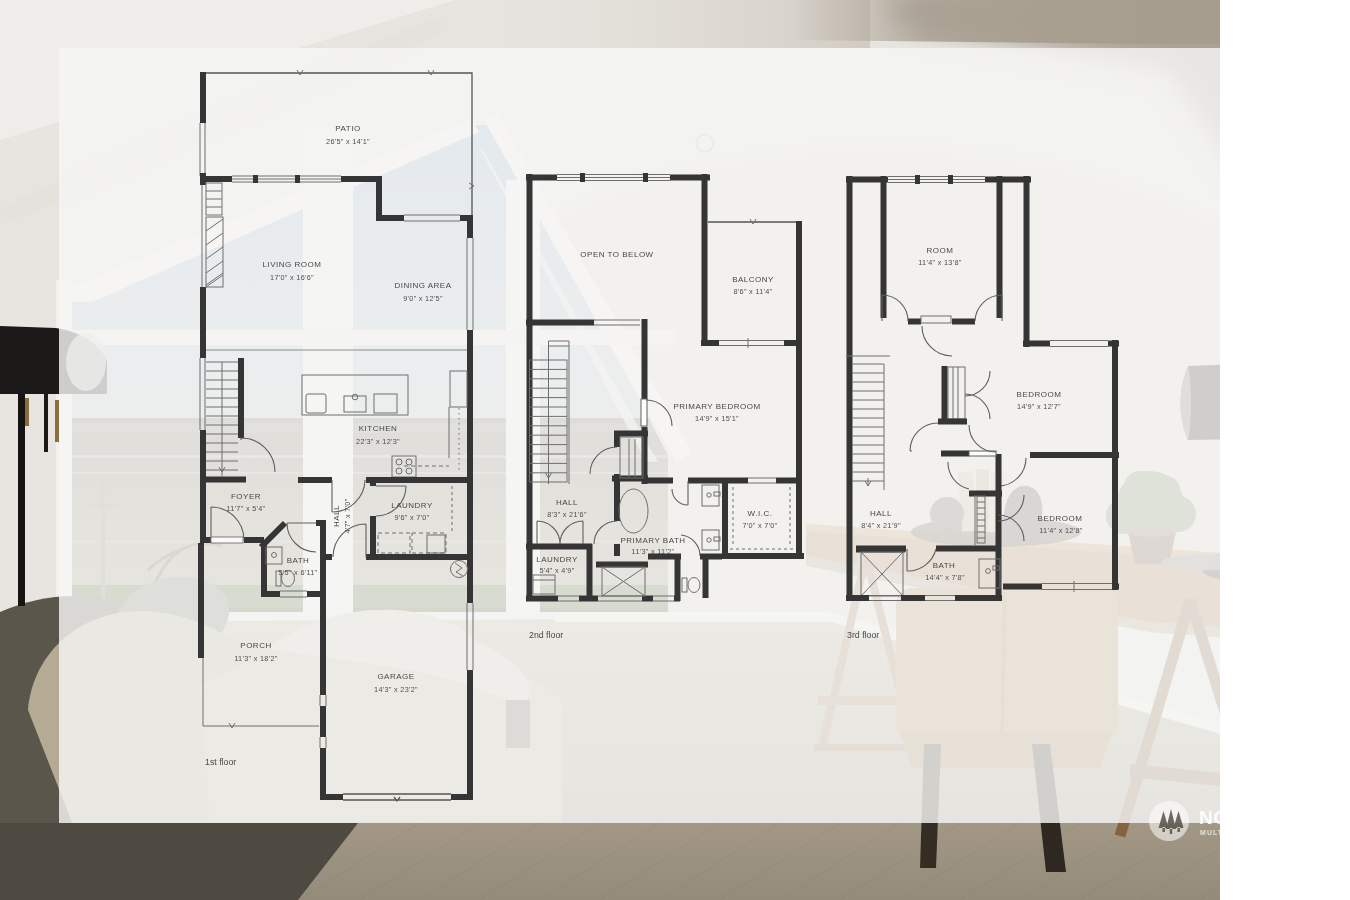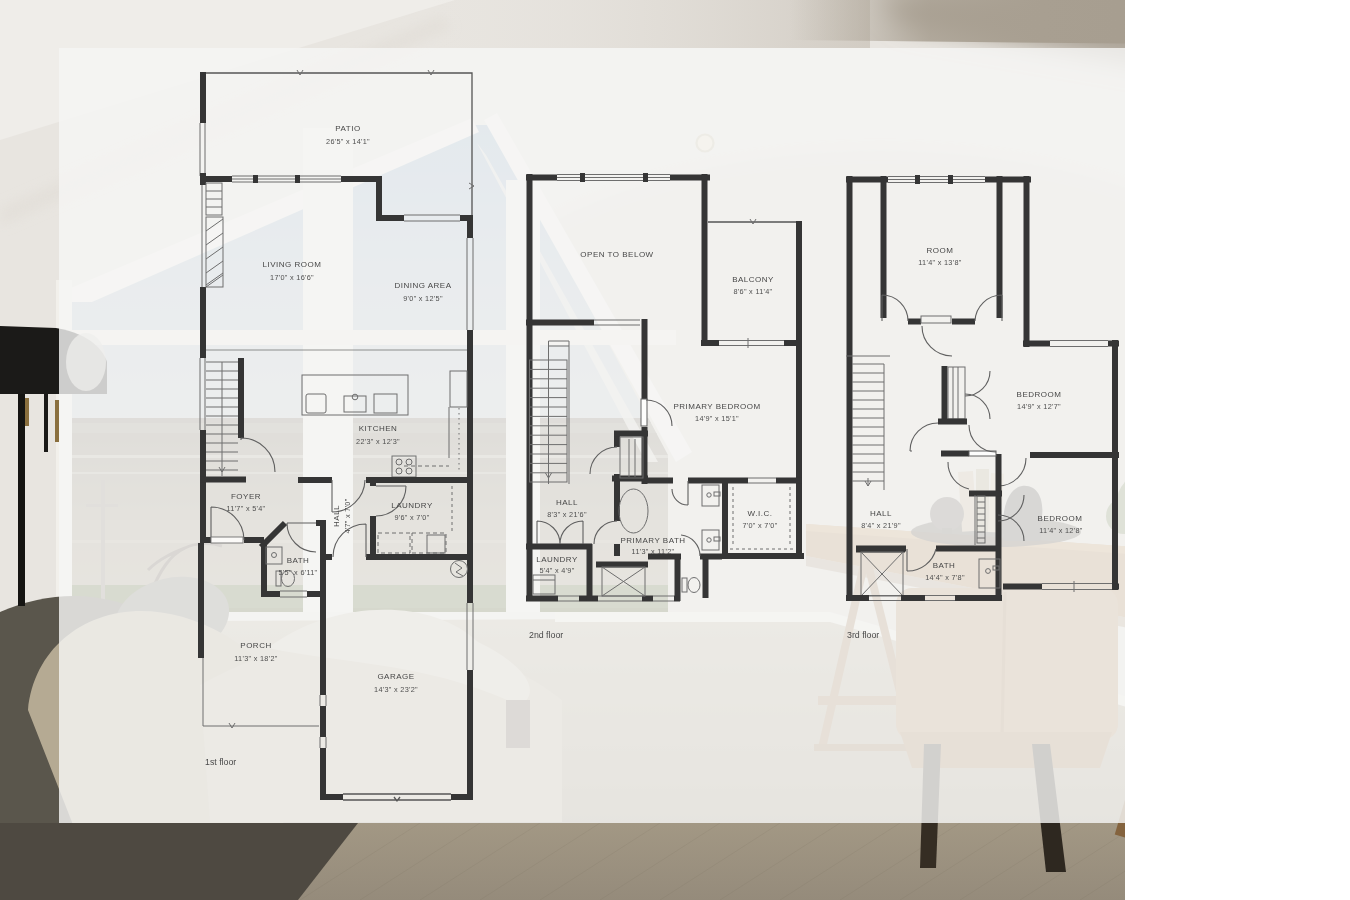--- a/index.html
+++ b/index.html
@@ -1,16 +1,16 @@
 <!DOCTYPE html>
 <html><head>
 <meta charset="utf-8">
 <style>
   html,body{margin:0;padding:0;}
-  #stage{position:relative;width:1125px;height:900px;overflow:hidden;background:#ebe8e3;font-family:"Liberation Sans",sans-serif;}
+  #stage{position:relative;width:1220px;height:900px;overflow:hidden;background:#ebe8e3;font-family:"Liberation Sans",sans-serif;}
   #photo,#plans{position:absolute;left:0;top:0;}
   #overlay{position:absolute;left:59px;top:48px;width:1202px;height:775px;background:rgba(245,245,244,0.82);}
   .lbl{fill:#474747;font-family:"Liberation Sans",sans-serif;font-size:8px;letter-spacing:.5px;text-anchor:middle;}
   .dim{fill:#4f4f4f;font-family:"Liberation Sans",sans-serif;font-size:7.3px;letter-spacing:.3px;text-anchor:middle;}
   .flr{fill:#4a4a4a;font-family:"Liberation Sans",sans-serif;font-size:8.8px;}
   .w{stroke:#353535;stroke-width:6;fill:none;}
   .t{stroke:#6e6e6e;stroke-width:1;fill:none;}
   .t2{stroke:#555;stroke-width:1.3;fill:none;}
   .d{stroke:#606060;stroke-width:1.1;fill:none;}
 </style>

